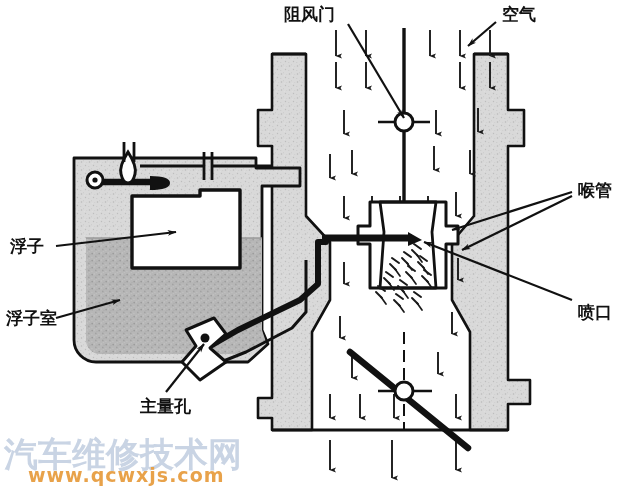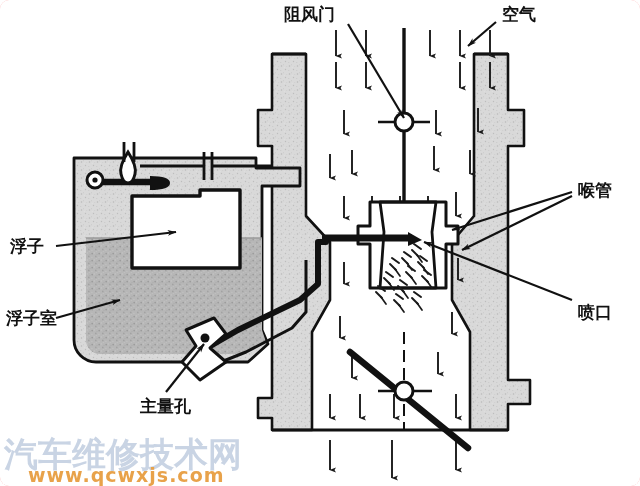--- a/index.html
+++ b/index.html
@@ -10,21 +10,20 @@
   }
   body {
     font-family: "DejaVu Sans", "Liberation Sans", sans-serif;
   }
   #diagram-root {
     position: relative;
     width: 640px;
     height: 486px;
     background: #fca5a5;
     overflow: hidden;
-    border-radius: 9px;
   }
   #diagram-svg {
     position: absolute;
     left: 0;
     top: 0;
     display: block;
   }
   .cn-label {
     font-family: "DejaVu Sans", "Liberation Sans", sans-serif;
     font-weight: 700;

